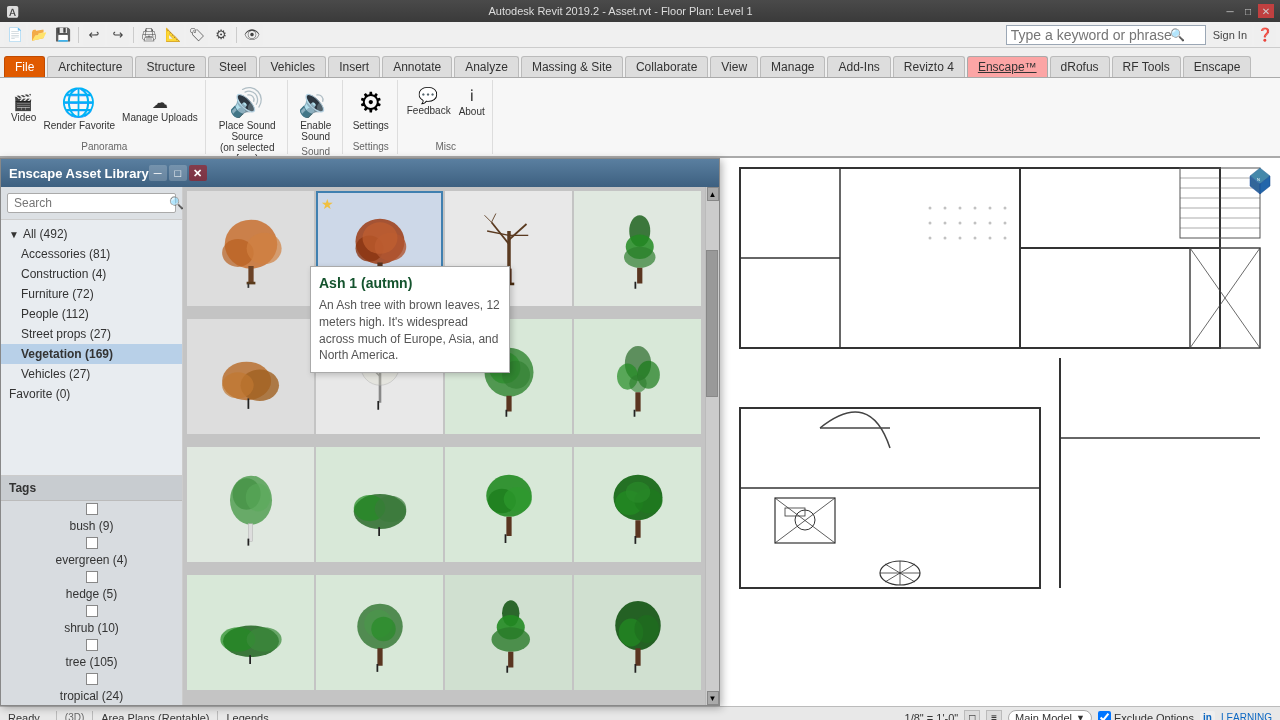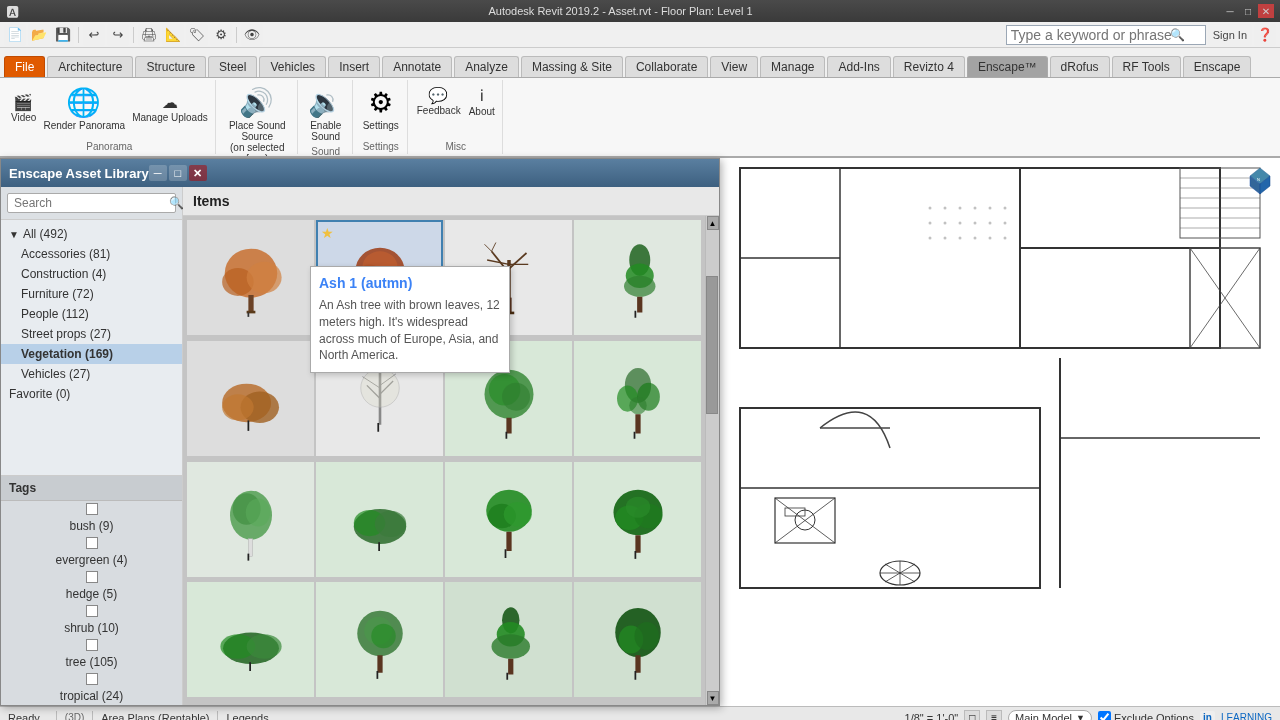--- a/index.html
+++ b/index.html
@@ -44,21 +44,21 @@
       padding: 3px 10px;
       font-size: 12px;
       cursor: pointer;
       background: #ddd;
       border: 1px solid #bbb;
       border-bottom: none;
       border-radius: 3px 3px 0 0;
       margin-right: 2px;
       color: #333;
     }
-    .ribbon-tab.active { background: #a3a3a3; border-color: #aaa; }
+    .ribbon-tab.active { background: #fca5a5; border-color: #aaa; text-decoration: underline; }
     .ribbon-tab.orange { background: #e05a00; color: white; border-color: #c04a00; }
 
     
     #ribbon-panel {
       height: 80px;
       background: #f7f7f7;
       display: flex;
       align-items: stretch;
       border-bottom: 2px solid #aaa;
       padding: 2px 4px;
@@ -304,21 +304,21 @@
       border: 1px solid #aaa;
       box-shadow: 2px 2px 6px rgba(0,0,0,0.2);
       padding: 8px;
       z-index: 20;
       font-size: 12px;
     }
     #tooltip-popup .tip-title {
       font-weight: bold;
       font-size: 14px;
       margin-bottom: 6px;
-      color: #3b82f6;
+      color: #14532d;
     }
     #tooltip-popup .tip-desc {
       color: #555;
       line-height: 1.4;
     }
   </style>
 </head>
 <body>
 
 <div id="title-bar">
@@ -377,21 +377,21 @@
 <div id="ribbon-panel">
 
   <div class="ribbon-group">
     <div class="ribbon-row">
       <div class="ribbon-small-btn">
         <div class="ribbon-small-icon">🎬</div>
         <div class="ribbon-btn-label">Video</div>
       </div>
       <div class="ribbon-icon-btn">
         <div class="ribbon-icon-area" style="font-size:28px;">🌐</div>
-        <div class="ribbon-btn-label">Render Panorama</div>
+        <div class="ribbon-btn-label">Render Favorite</div>
       </div>
       <div class="ribbon-small-btn">
         <div class="ribbon-small-icon">☁</div>
         <div class="ribbon-btn-label">Manage Uploads</div>
       </div>
     </div>
     <div class="ribbon-group-label">Panorama</div>
   </div>
 
   <div class="ribbon-group" style="max-width:80px;">
@@ -511,21 +511,20 @@
             <span>tree (105)</span>
           </div>
           <div class="tag-item">
             <div class="tag-checkbox"></div>
             <span>tropical (24)</span>
           </div>
         </div>
       </div>
 
       <div id="items-area" style="display:flex;flex-direction:column;flex:1;overflow:hidden;">
-        <div id="items-header">Items</div>
 
         <div style="display:flex;flex:1;overflow:hidden;">
           <div id="items-grid" style="display:grid;grid-template-columns:repeat(4,1fr);gap:2px;padding:4px;overflow-y:auto;background:#c4c4c4;flex:1;">
 
             <div class="asset-item" style="height:115px;background:#ddd;">
               <svg viewBox="0 0 80 100" width="70" height="95">
                 <ellipse cx="40" cy="45" rx="30" ry="28" fill="#c87030" opacity="0.85"></ellipse>
                 <ellipse cx="25" cy="55" rx="18" ry="16" fill="#b86020" opacity="0.7"></ellipse>
                 <ellipse cx="55" cy="50" rx="20" ry="18" fill="#d08040" opacity="0.7"></ellipse>
                 <rect x="37" y="70" width="6" height="20" fill="#6b4226"></rect>

